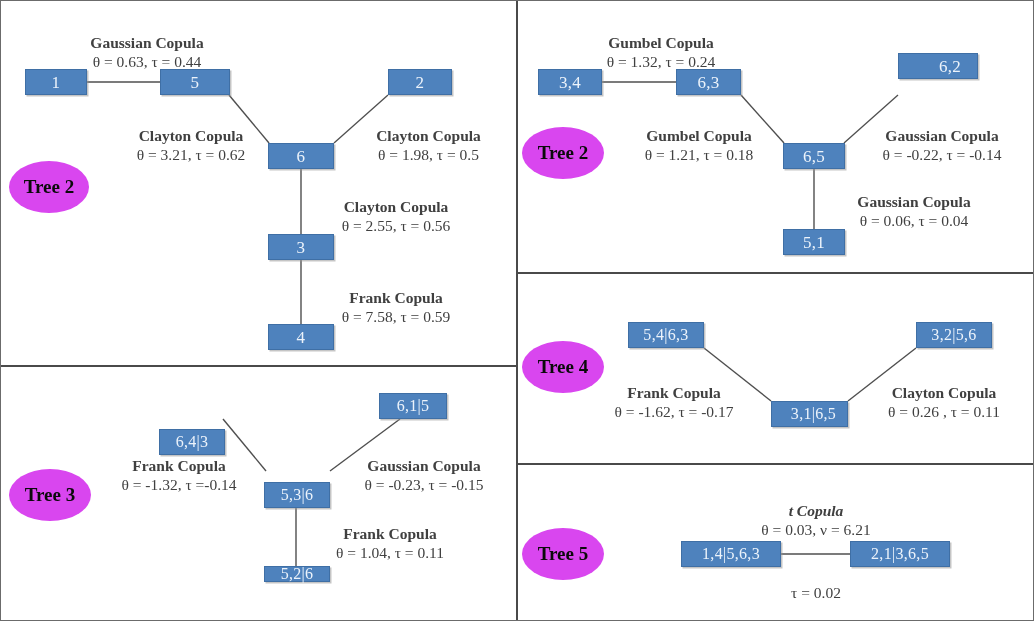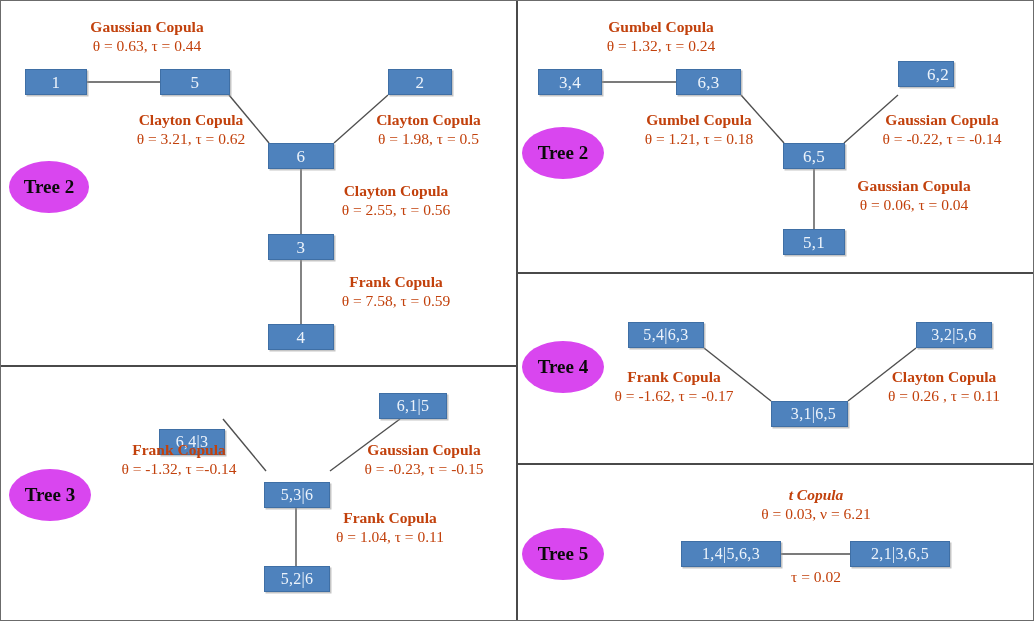--- a/index.html
+++ b/index.html
@@ -68,24 +68,25 @@
     color: #0a0a0a;
     font-weight: bold;
     font-size: 19px;
     font-family: "Liberation Serif", "DejaVu Serif", serif;
     box-sizing: border-box;
   }
 
   
   .lbl {
     position: absolute;
-    color: #c2410c;
+    color: #404040;
     font-family: "Liberation Serif", "DejaVu Serif", serif;
     white-space: nowrap;
     line-height: 1.22;
+    margin-top: 16px;
   }
   .lbl .fam {
     font-weight: bold;
     font-size: 15.5px;
     display: block;
   }
   .lbl .par {
     font-size: 15.5px;
     display: block;
   }
@@ -152,21 +153,21 @@
   </div>
   <div class="lbl c" style="left:305px; top:272px; width:180px;">
     <span class="fam">Frank Copula</span>
     <span class="par">θ = 7.58, τ = 0.59</span>
   </div>
 
   <div class="tree-badge" style="left:521px; top:126px; width:82px; height:52px;">Tree 2</div>
 
   <div class="node" style="left:537px; top:68px; width:64px; height:26px;">3,4</div>
   <div class="node" style="left:675px; top:68px; width:65px; height:26px;">6,3</div>
-  <div class="node" style="left:897px; top:60px; width:56px; height:26px;padding-left:24px;">6,2</div>
+  <div class="node" style="left:897px; top:52px; width:80px; height:26px;padding-left:24px;">6,2</div>
   <div class="node" style="left:782px; top:142px; width:62px; height:26px;">6,5</div>
   <div class="node" style="left:782px; top:228px; width:62px; height:26px;">5,1</div>
 
   <div class="lbl c" style="left:570px; top:17px; width:180px;">
     <span class="fam">Gumbel Copula</span>
     <span class="par">θ = 1.32, τ = 0.24</span>
   </div>
   <div class="lbl c" style="left:608px; top:110px; width:180px;">
     <span class="fam">Gumbel Copula</span>
     <span class="par">θ = 1.21, τ = 0.18</span>
@@ -178,21 +179,21 @@
   <div class="lbl c" style="left:818px; top:176px; width:190px;">
     <span class="fam">Gaussian Copula</span>
     <span class="par">θ = 0.06, τ = 0.04</span>
   </div>
 
   <div class="tree-badge" style="left:8px; top:468px; width:82px; height:52px;">Tree 3</div>
 
   <div class="node wide" style="left:158px; top:392px; width:66px; height:26px;margin-top:36px;">6,4|3</div>
   <div class="node wide" style="left:378px; top:392px; width:68px; height:26px;">6,1|5</div>
   <div class="node wide" style="left:263px; top:481px; width:66px; height:26px;">5,3|6</div>
-  <div class="node wide" style="left:263px; top:565px; width:66px; height:26px;text-align:center;">5,2|6</div>
+  <div class="node wide" style="left:263px; top:565px; width:66px; height:16px;text-align:center;">5,2|6</div>
 
   <div class="lbl c" style="left:88px; top:440px; width:180px;">
     <span class="fam">Frank Copula</span>
     <span class="par">θ = -1.32, τ =-0.14</span>
   </div>
   <div class="lbl c" style="left:330px; top:440px; width:186px;">
     <span class="fam">Gaussian Copula</span>
     <span class="par">θ = -0.23, τ = -0.15</span>
   </div>
   <div class="lbl c" style="left:300px; top:508px; width:178px;">

